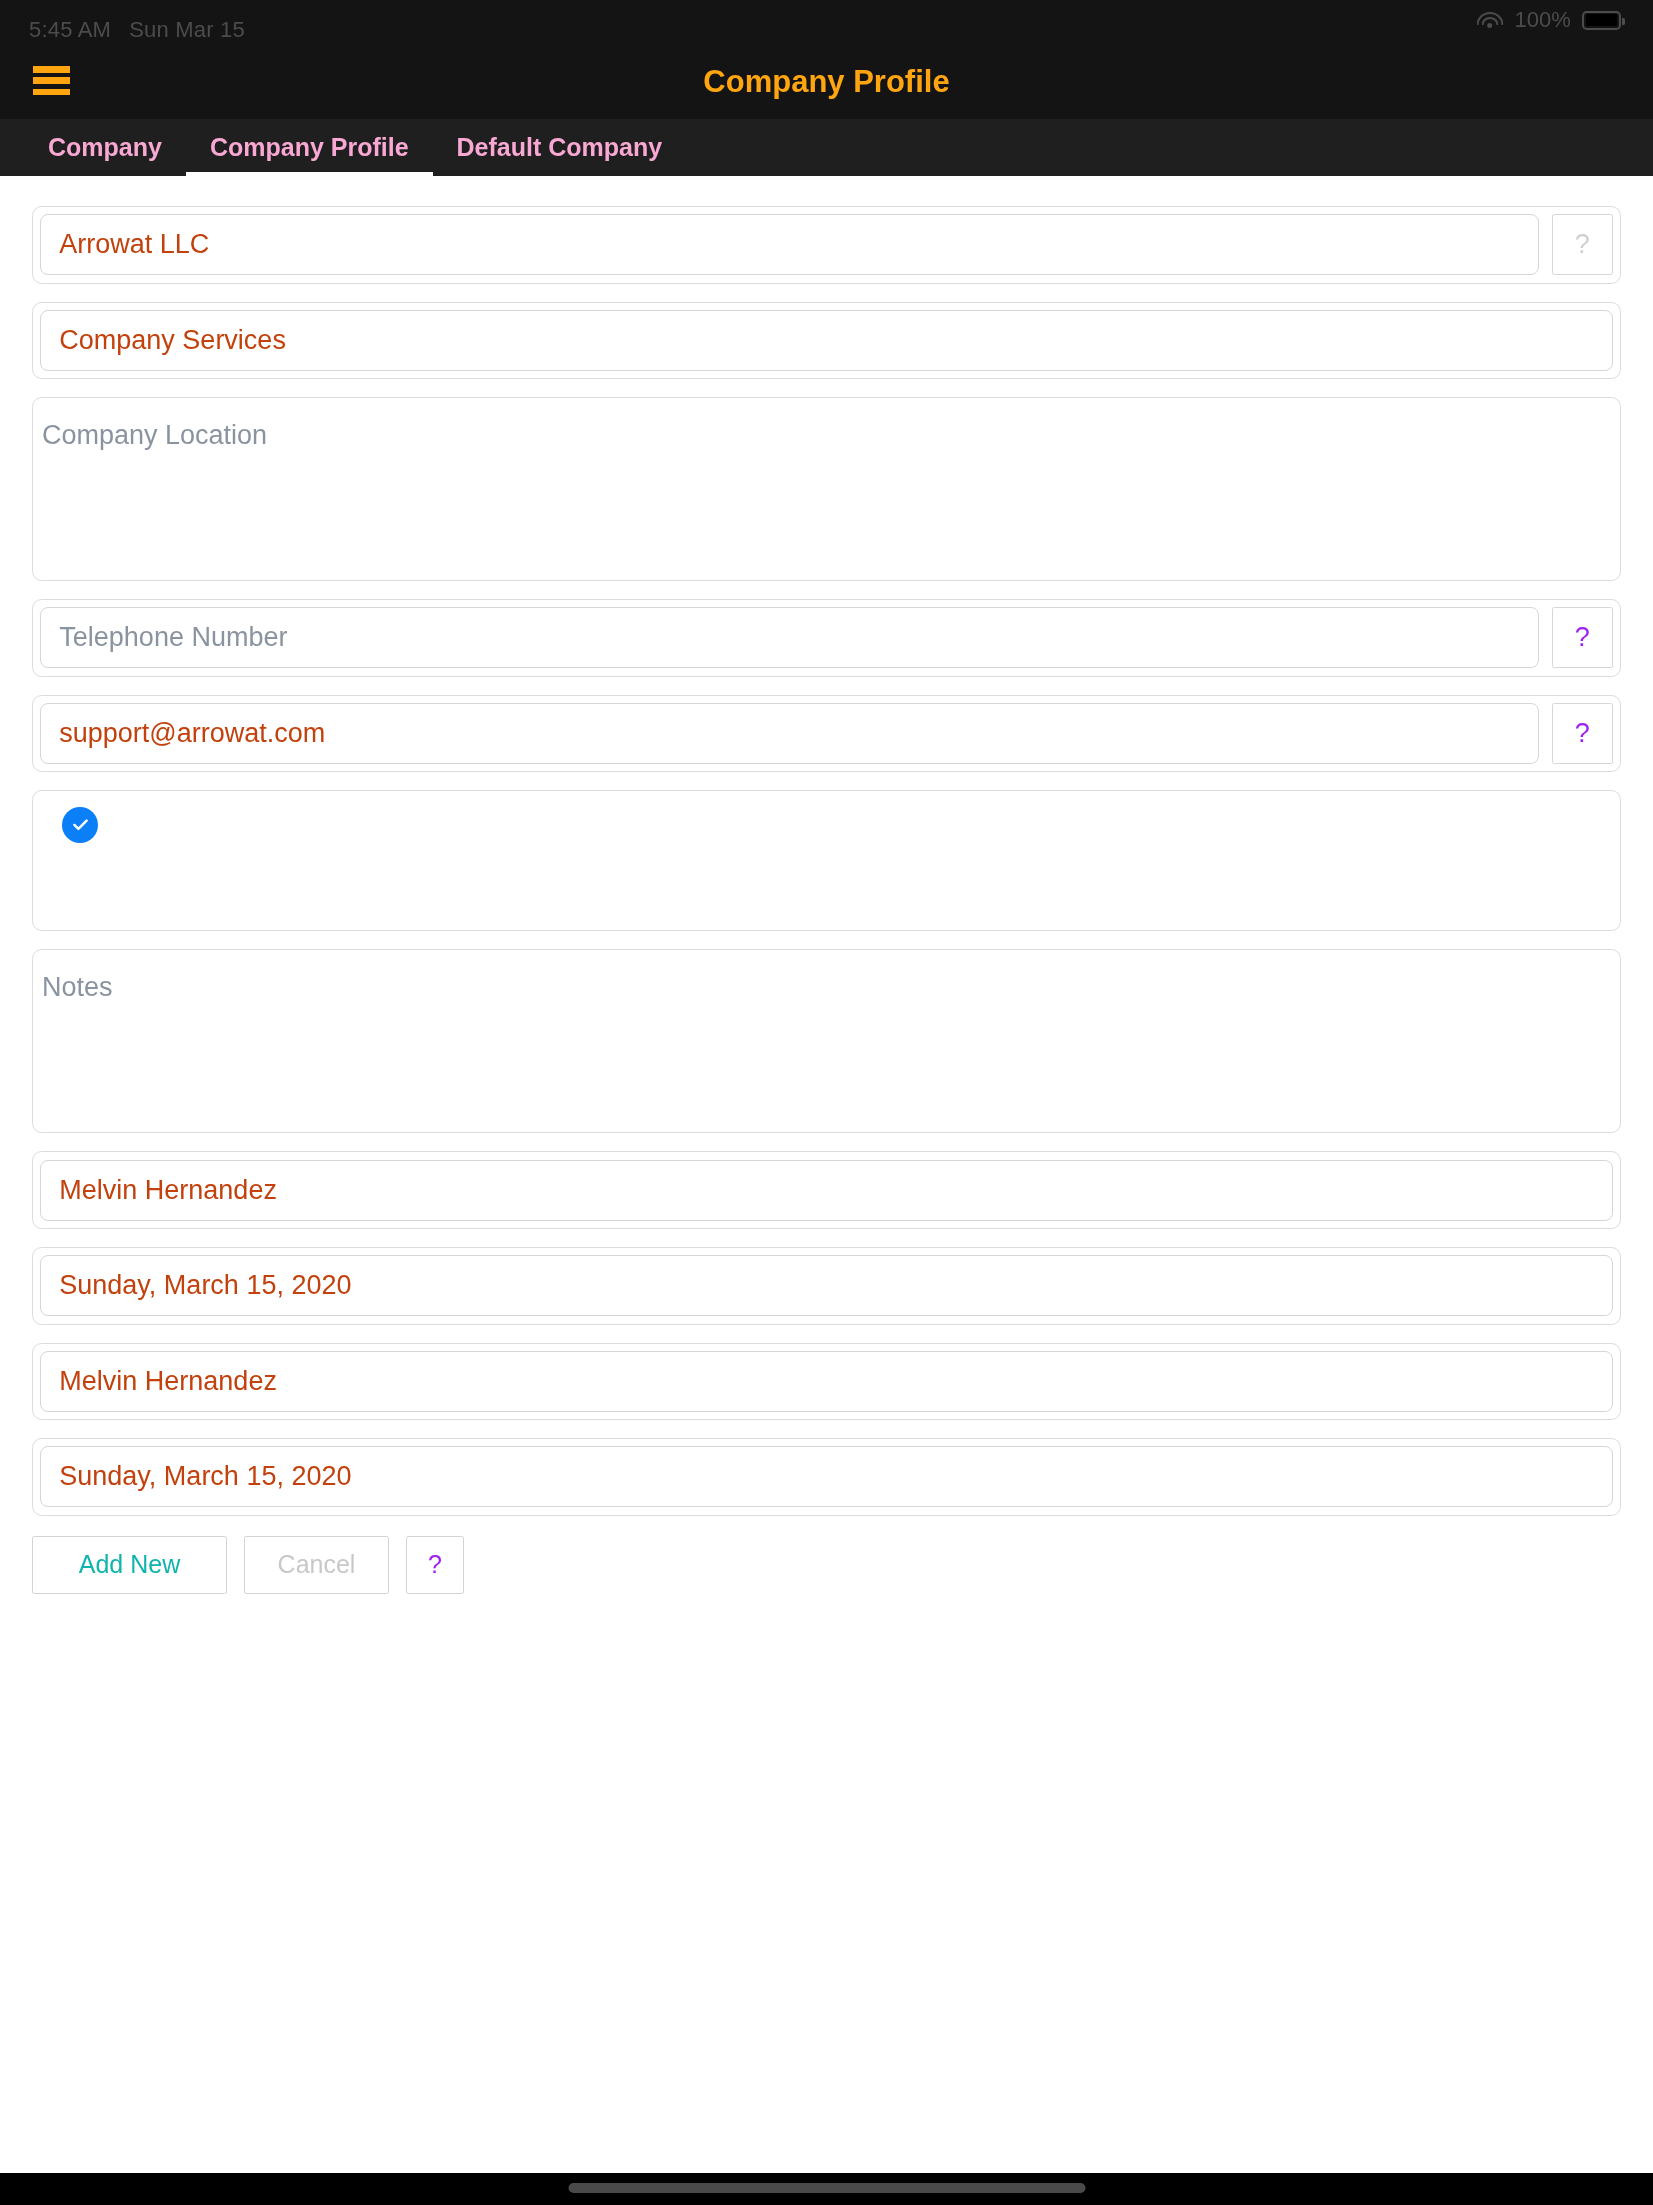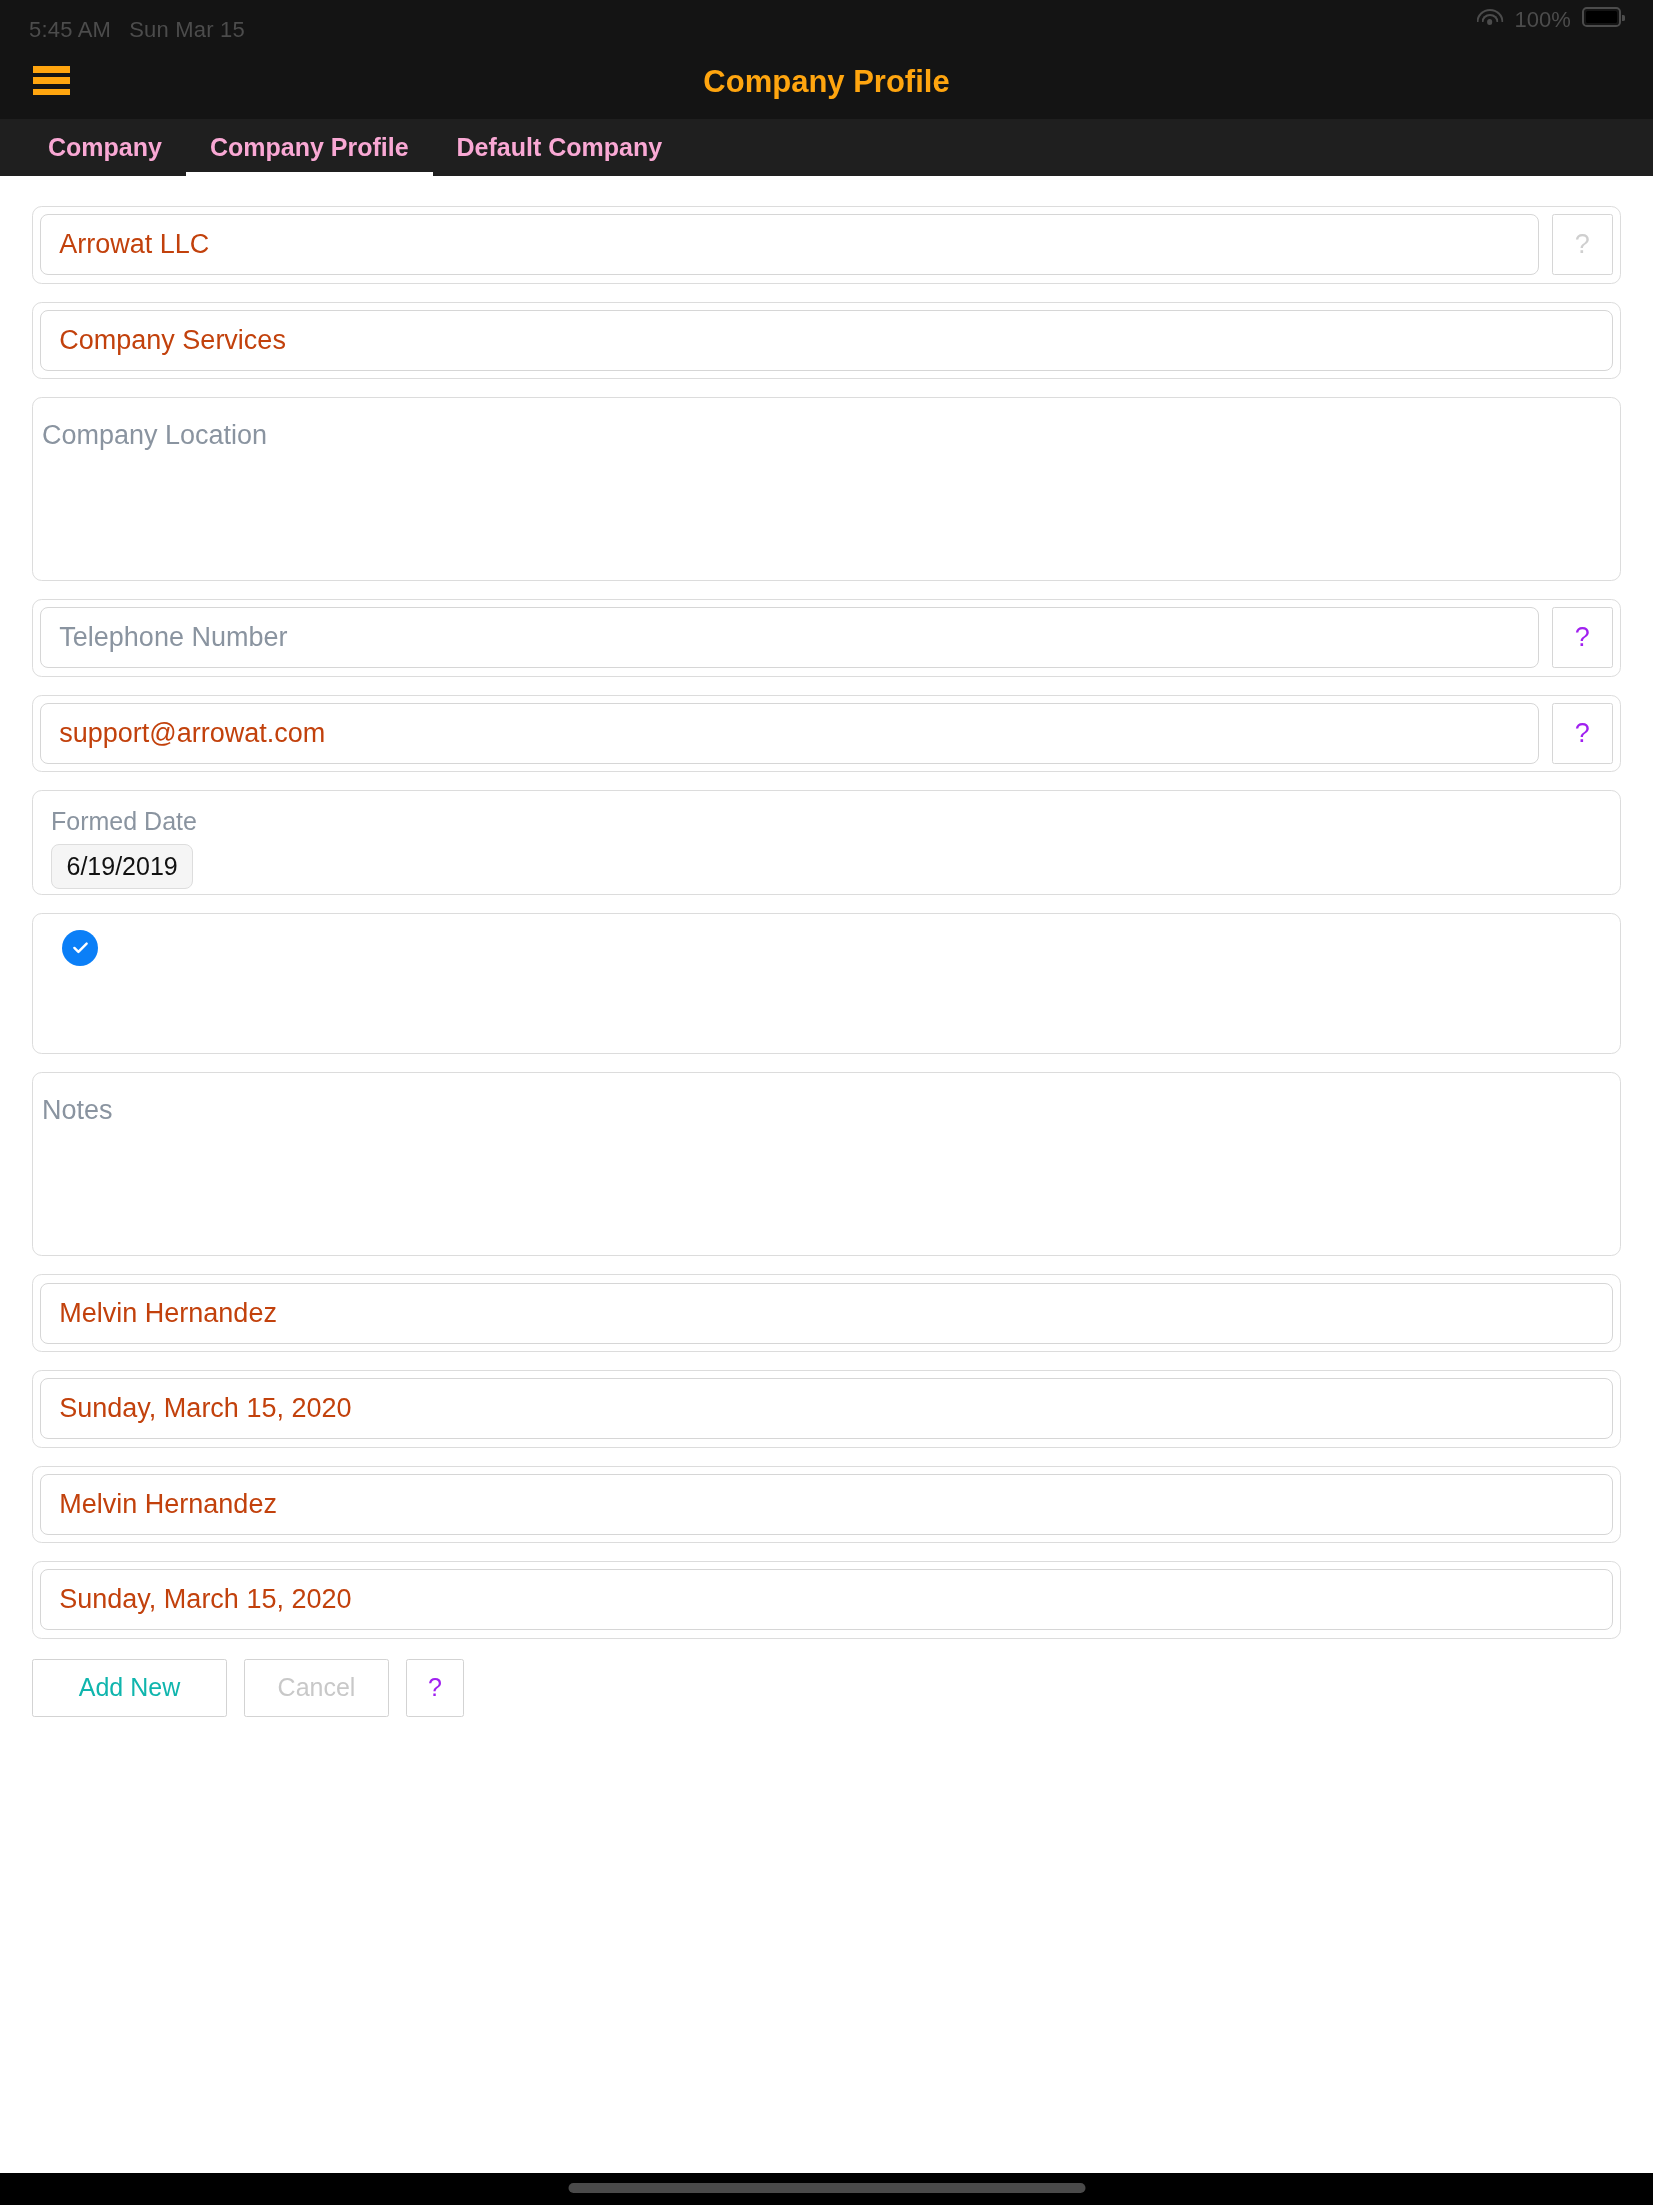--- a/index.html
+++ b/index.html
@@ -36,21 +36,21 @@
     gap: 18px;
     font-size: 22px;
     letter-spacing: 0.2px;
     color: #4c4c4c;
     margin-top: 10px;
   }
   .status-right {
     position: absolute;
     right: 32px; top: 7.3px;
     display: flex;
-    align-items: flex-start;
+    align-items: center;
     gap: 11.3px;
     font-size: 22px;
     color: #4c4c4c;
   }
   .wifi-icon {
     display: inline-block;
     width: 27px; height: 19.4px;
     position: relative;
   }
   .wifi-icon i {
@@ -377,24 +377,20 @@
     <div class="row-card">
       <div class="field-input placeholder">Telephone Number</div>
       <div class="help-btn">?</div>
     </div>
 
     <div class="row-card">
       <div class="field-input" title="Email">support@arrowat.com</div>
       <div class="help-btn">?</div>
     </div>
 
-    <div class="date-card">
-      <div class="lbl">Formed Date</div>
-      <div class="date-pill">6/19/2019</div>
-    </div>
 
     <div class="check-card">
       <div class="checkbox-circle">
         <svg width="21" height="21" viewBox="0 0 24 24">
           <path d="M5 12.5 L9.6 17 L19 7.5" fill="none" stroke="#ffffff" stroke-width="2.8" stroke-linecap="round" stroke-linejoin="round"></path>
         </svg>
       </div>
     </div>
 
     <div class="textarea-card">

